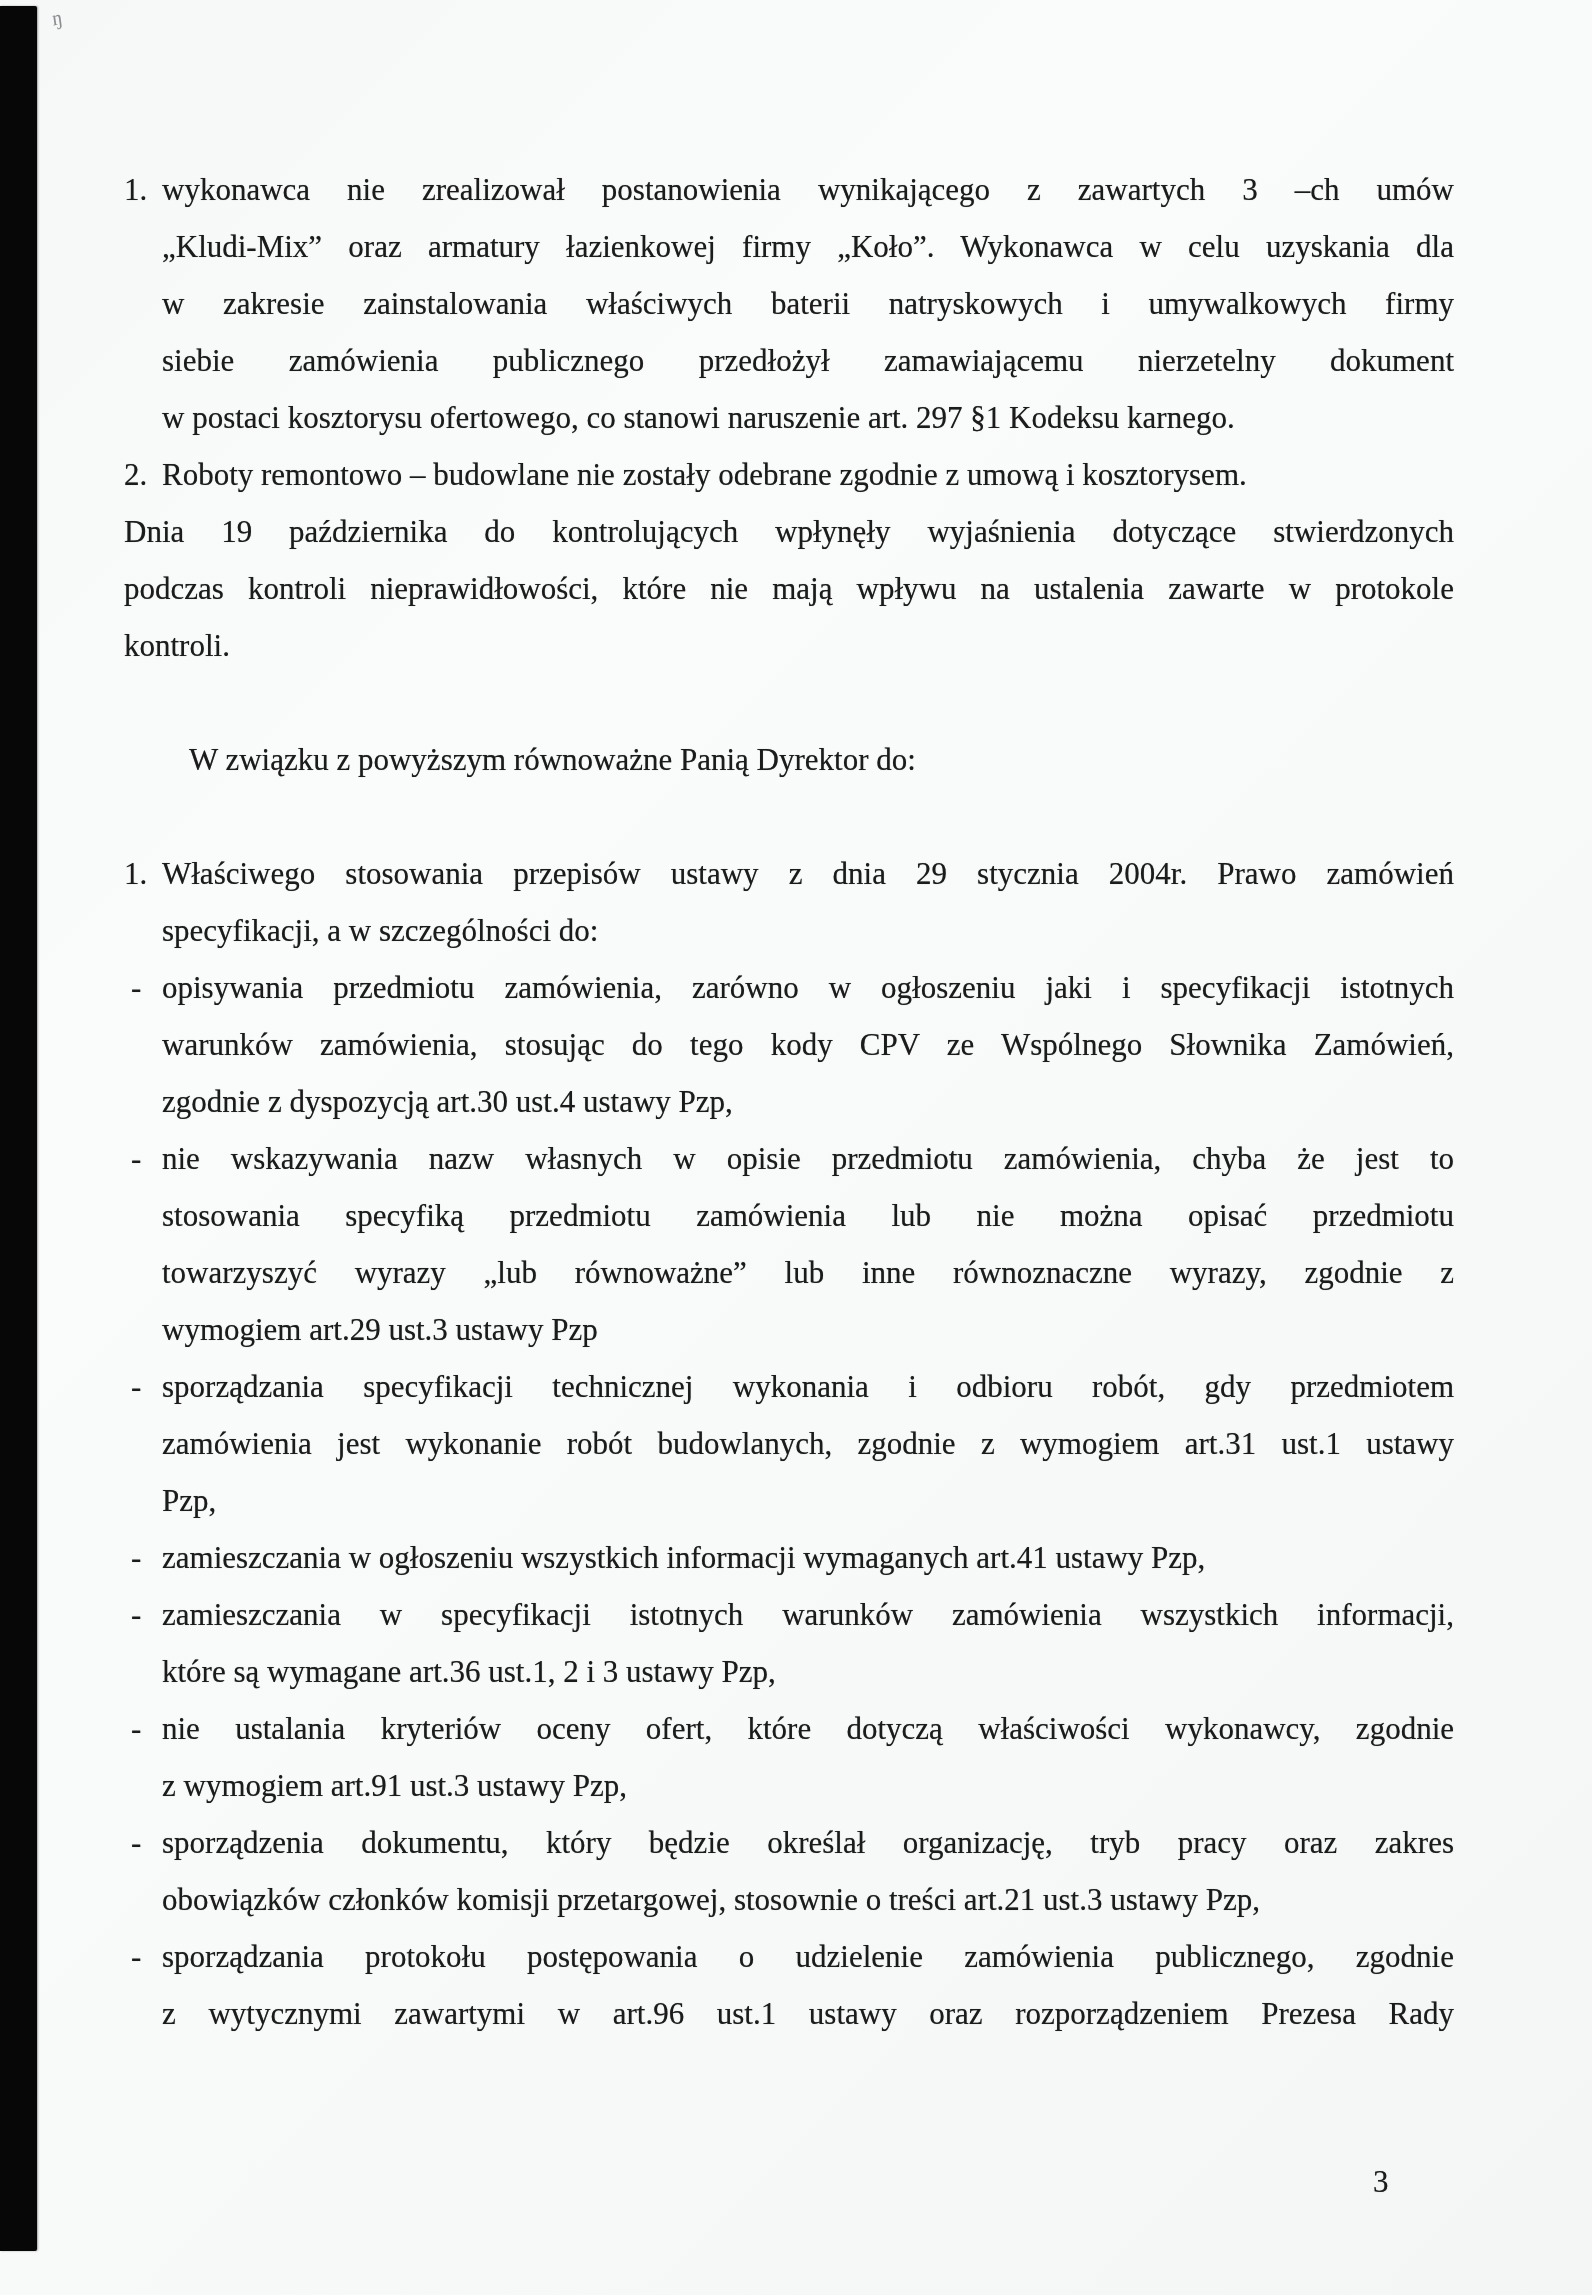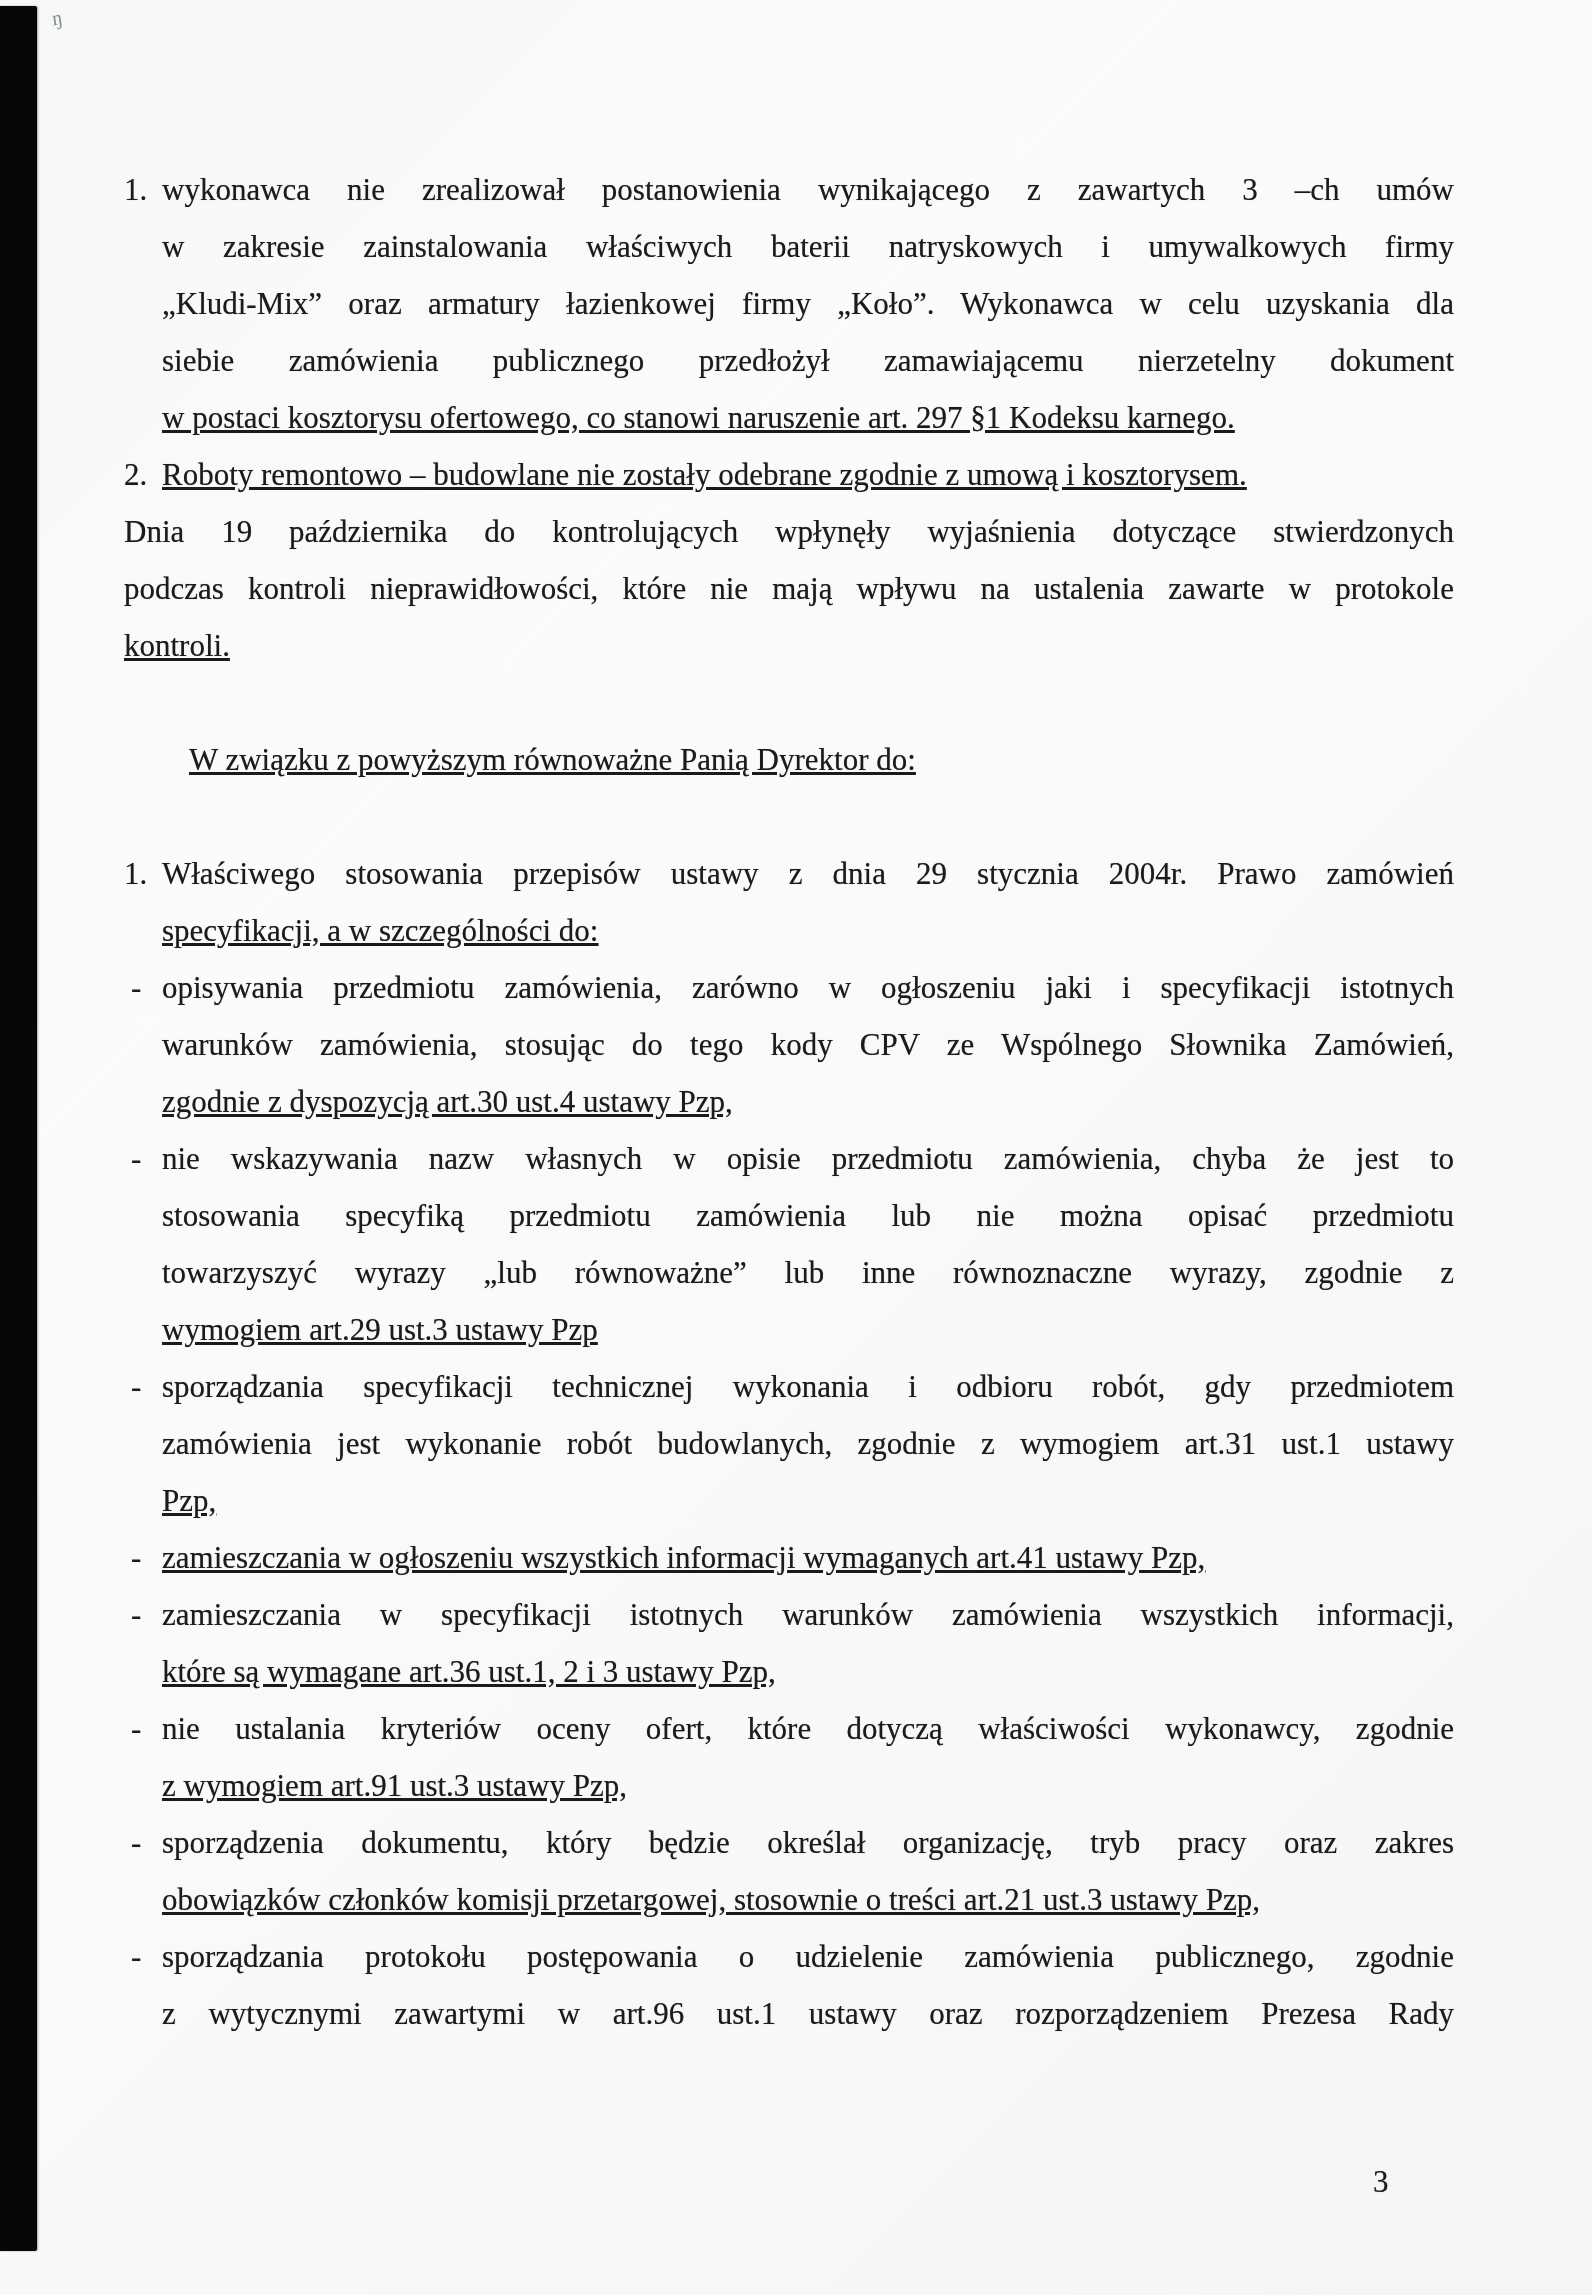--- a/index.html
+++ b/index.html
@@ -50,21 +50,20 @@
     position: relative;
     text-align: justify;
     text-align-last: justify;
     white-space: normal;
     height: 57px;
     overflow: visible;
   }
   .ln.last {
     text-align: left;
     text-align-last: left;
-    text-decoration: underline;
   }
   .ln.gap { margin-top: 57px; }
   .ln.ind-hang { padding-left: 38px; }
   .ln.ind-body { padding-left: 0; }
   .ln.ind-wz   { padding-left: 65px; }
   .marker {
     position: absolute;
     top: 0;
     text-align: left;
   }
@@ -80,22 +79,22 @@
   }
 </style>
 </head>
 <body>
 
 <div class="page">
   <div class="edge-bar"></div>
   <div class="corner-mark">ŋ</div>
   <div class="text-block">
       <div class="ln ind-hang"><span class="marker m-num">1.</span>wykonawca nie zrealizował postanowienia wynikającego z zawartych 3 –ch umów</div>
+      <div class="ln ind-hang">„Kludi-Mix” oraz armatury łazienkowej firmy „Koło”. Wykonawca w celu uzyskania dla</div>
       <div class="ln ind-hang">w zakresie zainstalowania właściwych baterii natryskowych i umywalkowych firmy</div>
-      <div class="ln ind-hang">„Kludi-Mix” oraz armatury łazienkowej firmy „Koło”. Wykonawca w celu uzyskania dla</div>
       <div class="ln ind-hang">siebie zamówienia publicznego przedłożył zamawiającemu nierzetelny dokument</div>
       <div class="ln ind-hang last">w postaci kosztorysu ofertowego, co stanowi naruszenie art. 297 §1 Kodeksu karnego.</div>
       <div class="ln ind-hang last"><span class="marker m-num">2.</span>Roboty remontowo – budowlane nie zostały odebrane zgodnie z umową i kosztorysem.</div>
       <div class="ln ind-body">Dnia 19 października do kontrolujących wpłynęły wyjaśnienia dotyczące stwierdzonych</div>
       <div class="ln ind-body">podczas kontroli nieprawidłowości, które nie mają wpływu na  ustalenia zawarte w protokole</div>
       <div class="ln ind-body last">kontroli.</div>
       <div class="ln ind-wz last gap">W związku z powyższym równoważne Panią Dyrektor do:</div>
       <div class="ln ind-hang gap"><span class="marker m-num">1.</span>Właściwego stosowania przepisów ustawy z dnia 29 stycznia 2004r. Prawo zamówień</div>
       <div class="ln ind-hang last">specyfikacji, a w szczególności do:</div>
       <div class="ln ind-hang"><span class="marker m-dash">-</span>opisywania przedmiotu zamówienia, zarówno w ogłoszeniu jaki i specyfikacji istotnych</div>

